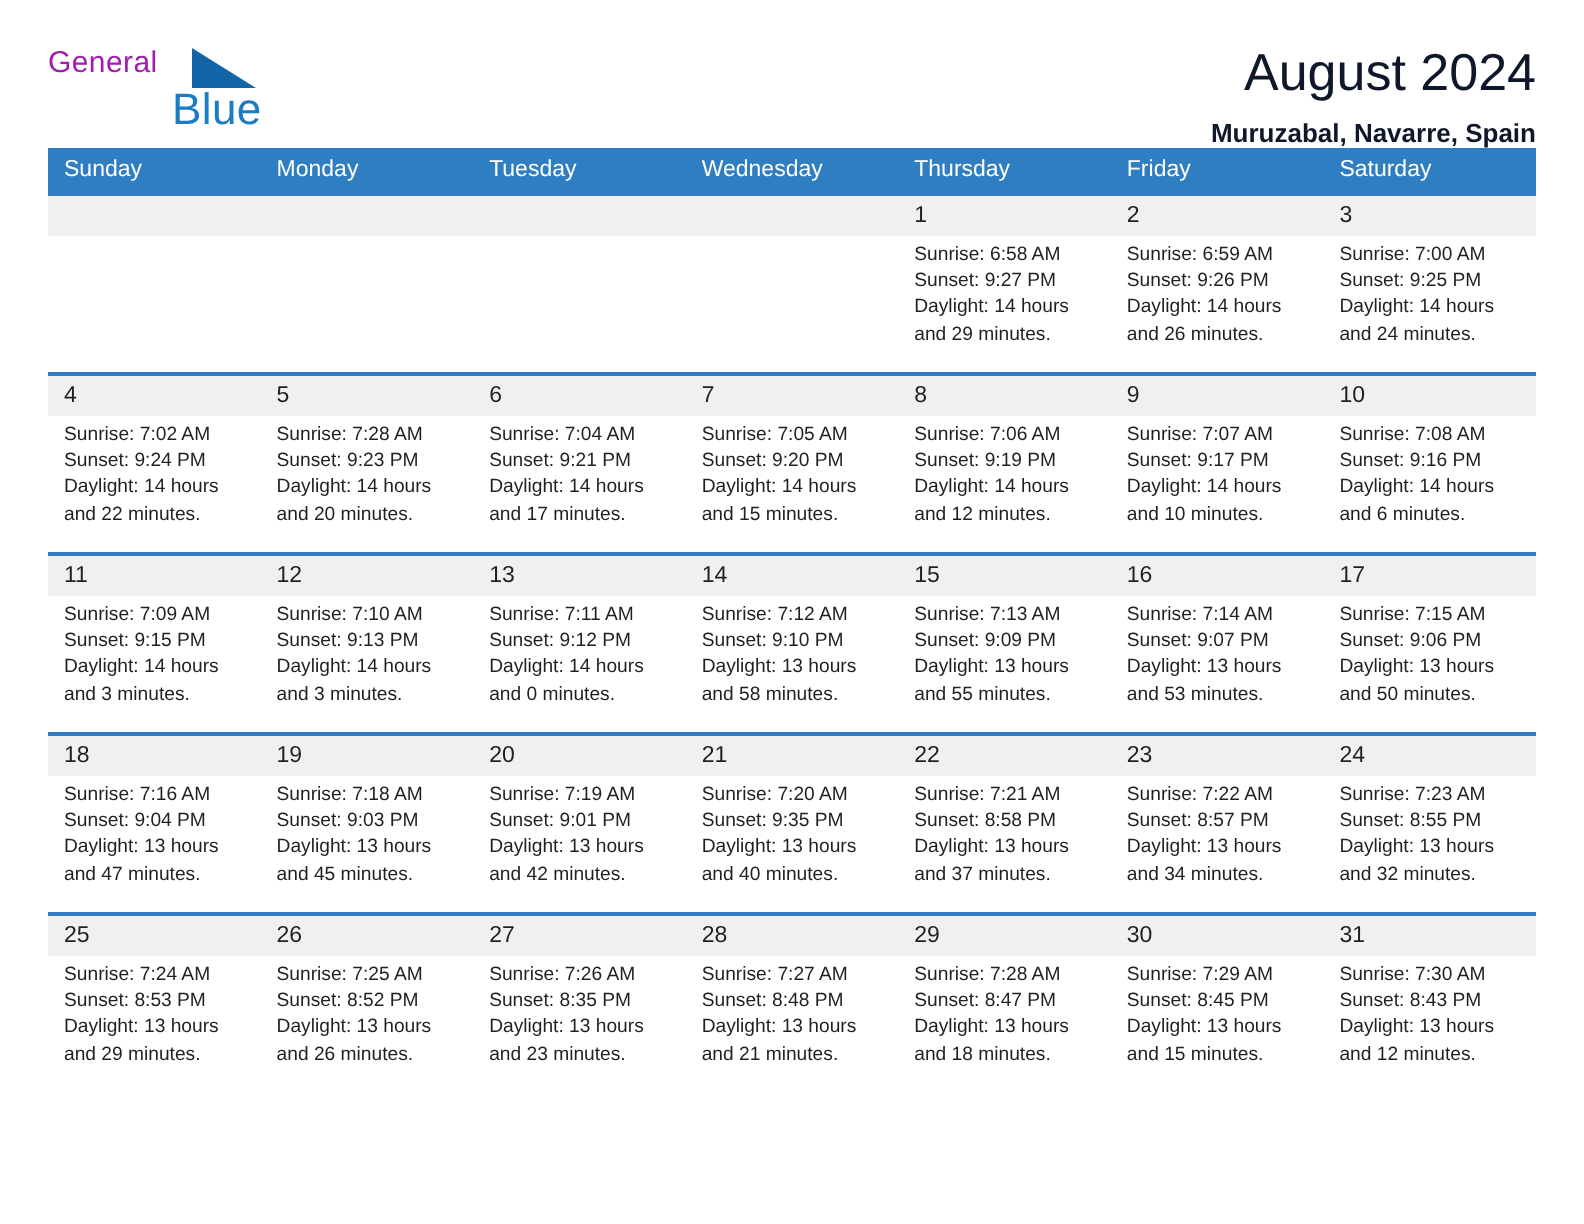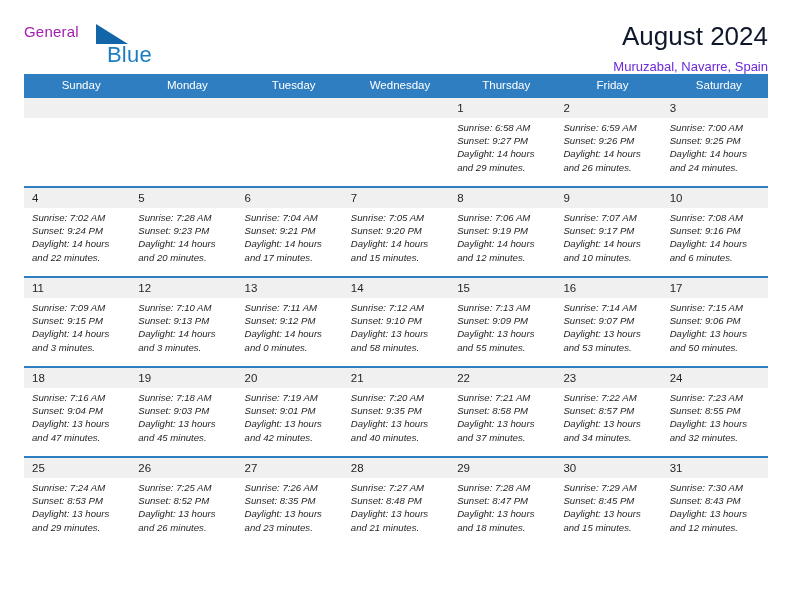--- a/index.html
+++ b/index.html
@@ -47,21 +47,20 @@
     line-height: 1;
   }
   .brand-blue {
     position: absolute;
     left: 62px;
     top: 22px;
     font-size: 22px;
     letter-spacing: .2px;
     color: #1a7dc4;
     line-height: 1;
-    margin-left: 21px;
   }
   .brand-tri {
     position: absolute;
     left: 72px;
     top: 2px;
     width: 0;
     height: 0;
     border-left: 32px solid #1266a8;
     border-top: 20px solid transparent;
   }
@@ -73,38 +72,39 @@
   }
   .cal-title {
     font-size: 26px;
     font-weight: normal;
     color: #0f172a;
     line-height: 1.15;
     white-space: nowrap;
   }
   .cal-sub {
     font-size: 13px;
-    color: #6d28d9;
+    color: #0f172a;
     margin-top: 7px;
     white-space: nowrap;
+    font-weight: bold;
   }
 
   
   .cal {
     width: 744px;
     border-collapse: collapse;
     table-layout: fixed;
     margin-top: 2px;
   }
   .cal th {
     background: #2f7ec1;
     color: #ffffff;
     font-weight: normal;
     font-size: 11.5px;
-    text-align: center;
+    text-align: left;
     padding: 5px 0 5px 8px;
     height: 19px;
     box-sizing: border-box;
   }
   .cal td {
     vertical-align: top;
     padding: 0;
     width: 106.28px;
     height: 90px;
     box-sizing: border-box;
@@ -126,21 +126,20 @@
     line-height: 12px;
   }
   td.empty .daynum {
     background: #f0f0f0;
   }
   .info {
     padding: 3px 6px 0 8px;
     font-size: 9.6px;
     line-height: 13.2px;
     color: #231f20;
-    font-style: italic;
   }
   .info div {
     white-space: nowrap;
   }
 </style>
 </head>
 <body>
 
 <div class="page">
 

